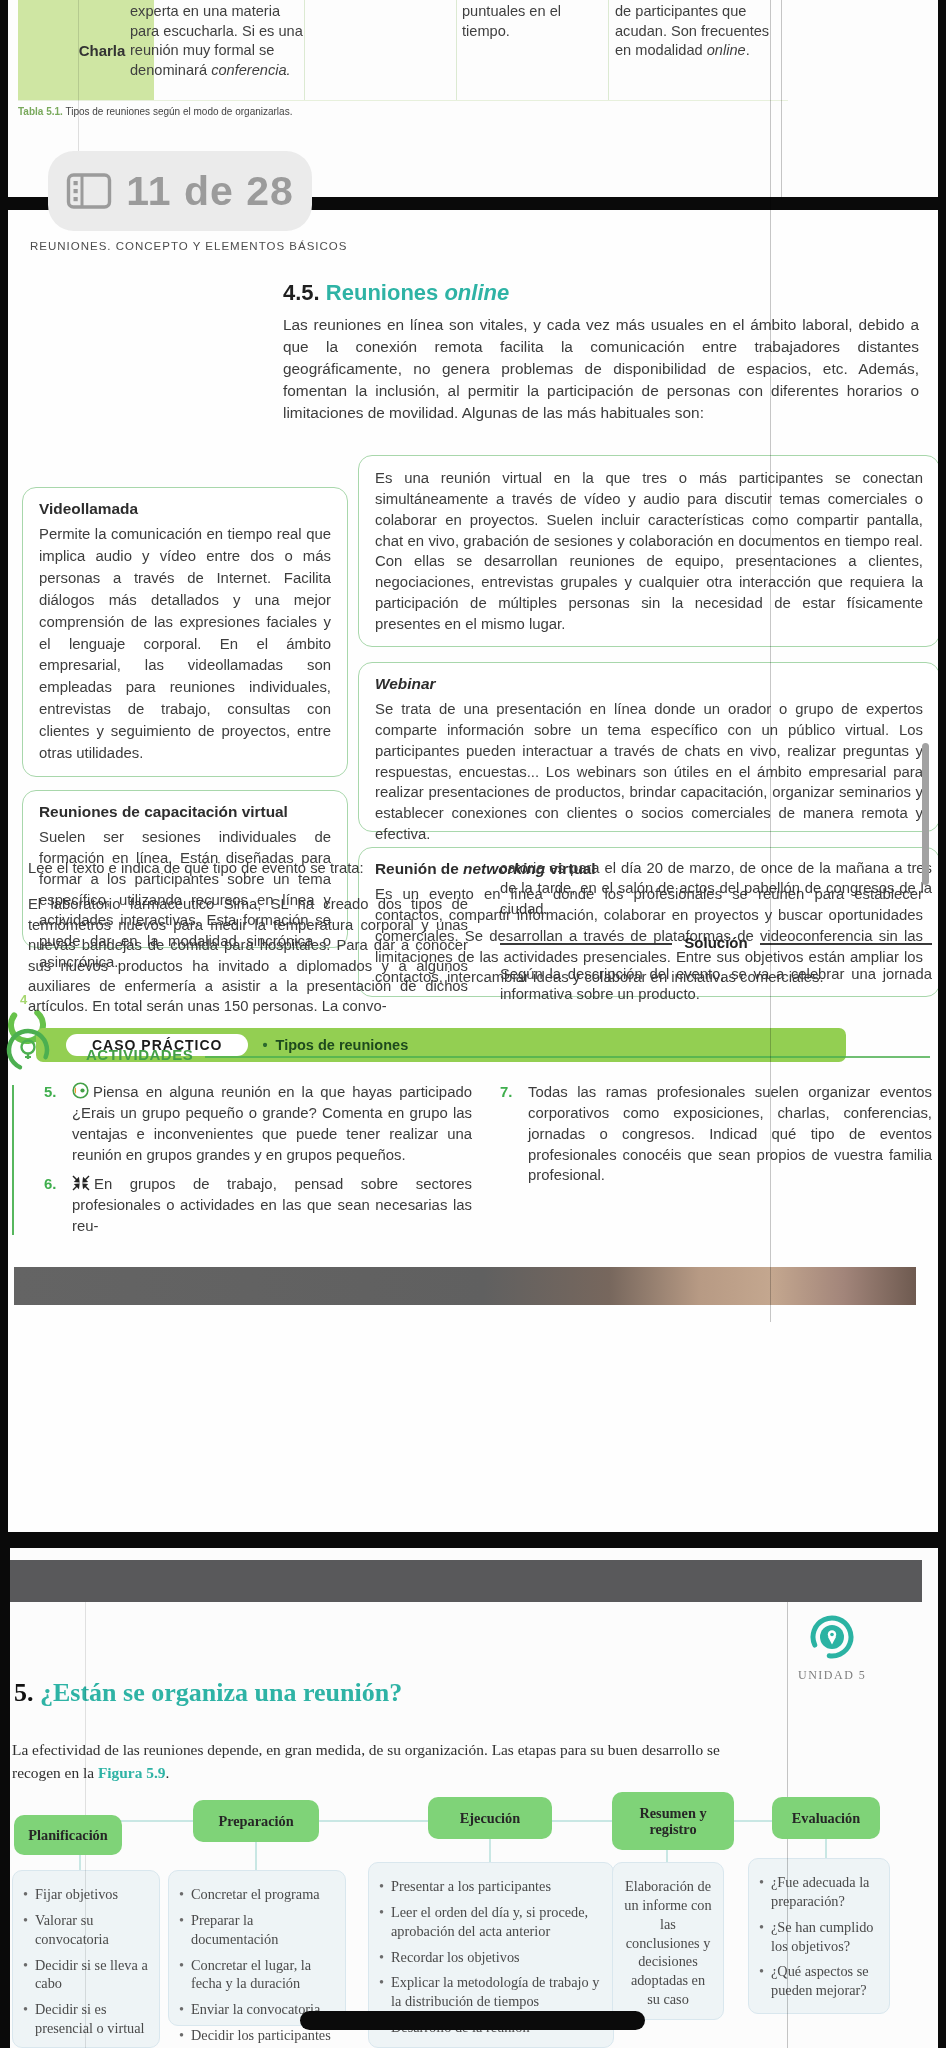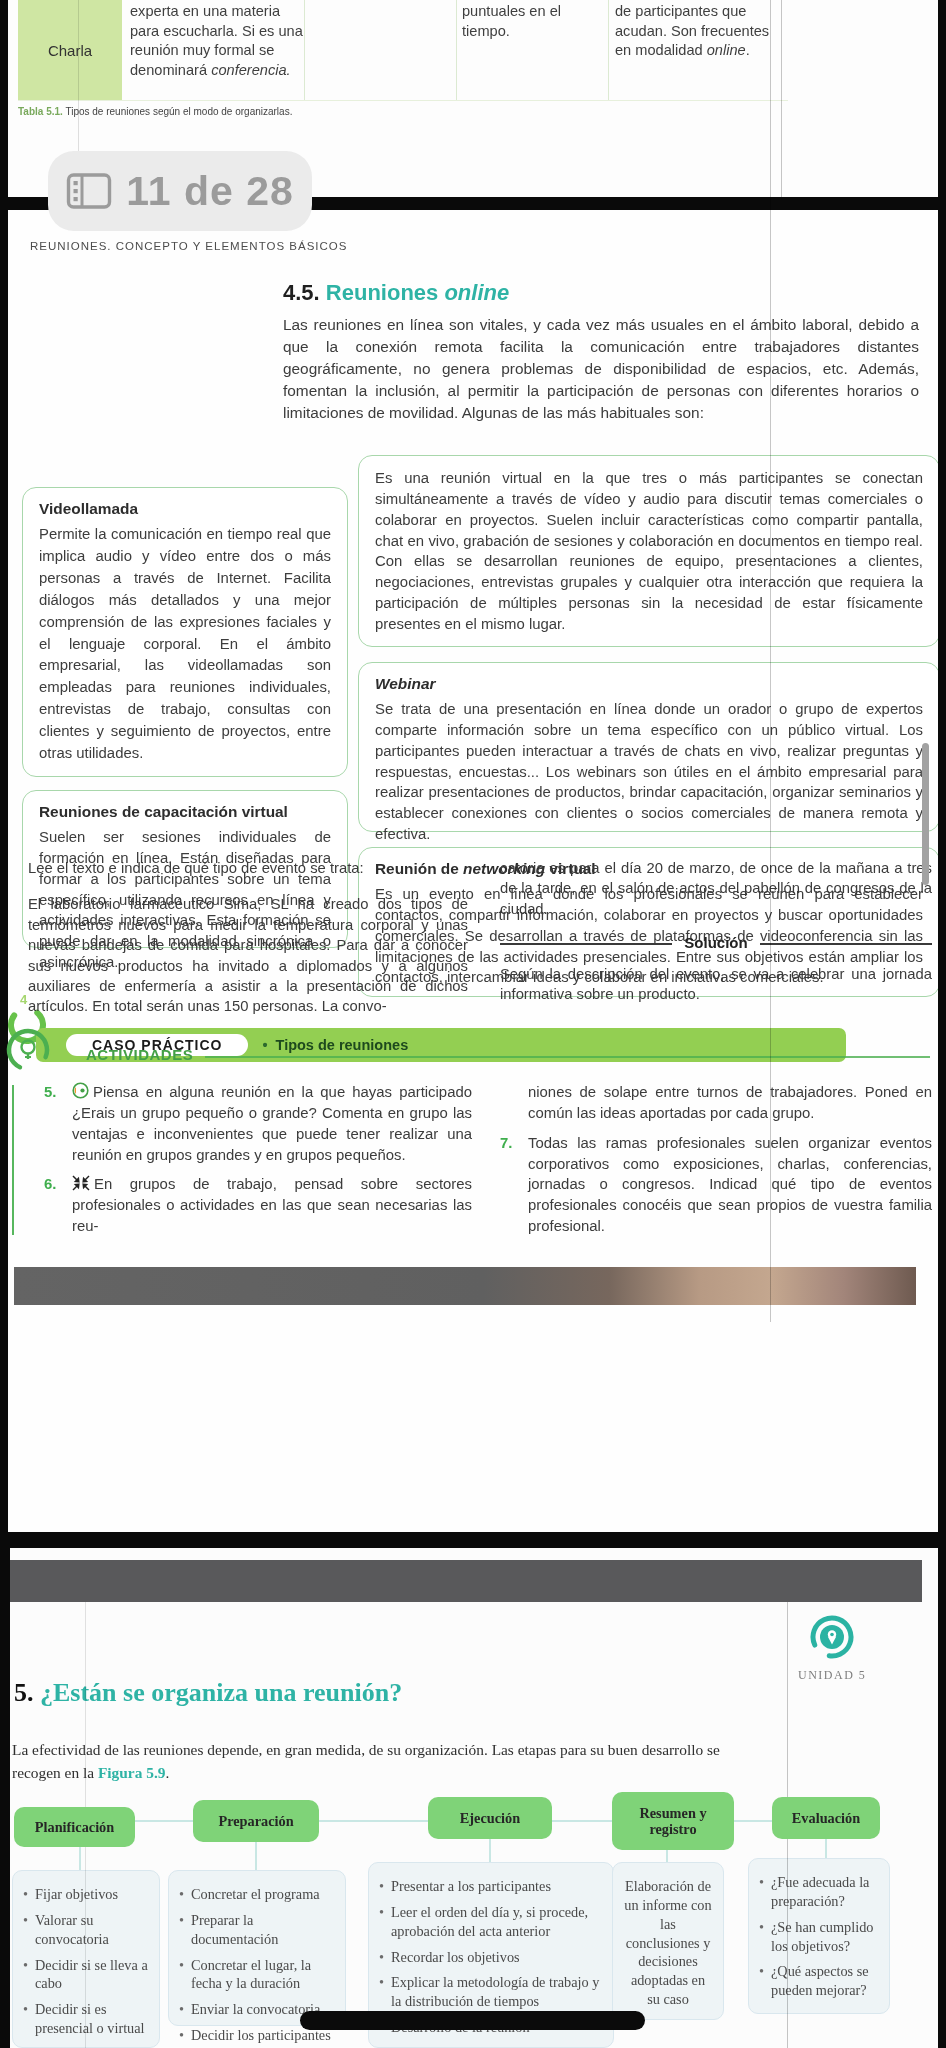--- a/index.html
+++ b/index.html
@@ -4,21 +4,21 @@
 <style>
   html,body{margin:0;padding:0;background:#000;}
   #screen{position:relative;width:946px;height:2048px;background:#0a0a0a;overflow:hidden;
           font-family:"Liberation Sans","DejaVu Sans",sans-serif;color:#3b3b3b;}
   .abs{position:absolute;}
   
   #page-top{left:8px;top:0;width:930px;height:197px;background:#fdfdfd;}
   .crease{width:1px;background:rgba(0,0,0,.22);}
   .colsep{width:1px;background:#dcead2;}
   #cell-charla{left:10px;top:0;width:104px;height:100px;background:#cfe6a3;
-               display:flex;align-items:center;justify-content:center;font-weight:normal;font-size:15px;color:#333;}
+               display:flex;align-items:center;justify-content:center;font-weight:bold;font-size:15px;color:#333;padding-left:32px;}
   .tcell{font-size:14.6px;line-height:1.34;color:#3f3f3f;}
   #tbl-caption{left:10px;top:106px;font-size:10px;color:#444;}
   #tbl-caption b{color:#79a95c;}
   #rowline{left:10px;top:100px;width:770px;height:1px;background:#e7f0dc;}
   
   #pill{left:48px;top:151px;width:264px;height:80px;background:#ebebeb;border-radius:26px;
         display:flex;align-items:center;justify-content:center;gap:14px;z-index:6;}
   #pill .lbl{font-size:41px;color:#9b9b9b;font-weight:600;letter-spacing:1px;}
   
   #page-main{left:8px;top:210px;width:930px;height:1322px;background:#fefefe;overflow:hidden;}
@@ -186,24 +186,20 @@
               <line x1="1" y1="15" x2="6" y2="10"></line>
               <path d="M6.8 9.2 L3.4 9.6 L6.4 12.6 Z"></path>
               <line x1="17" y1="15" x2="12" y2="10"></line>
               <path d="M11.2 9.2 L14.6 9.6 L11.6 12.6 Z"></path>
             </g>
           </svg><span>En grupos de trabajo, pensad sobre sectores profesionales o actividades en las que sean necesarias las reu-</span></span>
       </div>
     </div>
     <div class="abs" style="left:500px;top:1082px;width:432px;">
       <div class="act-item">
-        <span class="act-num"></span>
-        <span class="act-txt">niones de solape entre turnos de trabajadores. Poned en común las ideas aportadas por cada grupo.</span>
-      </div>
-      <div class="act-item">
         <span class="act-num">7.</span>
         <span class="act-txt">Todas las ramas profesionales suelen organizar eventos corporativos como exposiciones, charlas, conferencias, jornadas o congresos. Indicad qué tipo de eventos profesionales conocéis que sean propios de vuestra familia profesional.</span>
       </div>
     </div>
 
     <div id="photo-bar" class="abs"></div>
     <div class="abs crease" style="left:770px;top:0;height:1322px;"></div>
   </div>
 
   <div id="page-bot" class="abs">
@@ -224,21 +220,21 @@
 
     <div id="bot-intro" class="abs"><span>La efectividad de las reuniones depende, en gran medida, de su organización. Las etapas para su buen desarrollo se recogen en la </span><span class="fig">Figura 5.9</span><span>.</span></div>
 
     <div id="flow-hline" class="abs"></div>
     <div class="abs vstub" style="left:69px;top:294px;height:28px;"></div>
     <div class="abs vstub" style="left:245px;top:294px;height:28px;"></div>
     <div class="abs vstub" style="left:479px;top:291px;height:23px;"></div>
     <div class="abs vstub" style="left:656px;top:298px;height:16px;"></div>
     <div class="abs vstub" style="left:815px;top:291px;height:19px;"></div>
 
-    <div class="abs stage" style="left:4px;top:259px;width:121px;height:40px;text-align:right;">Planificación</div>
+    <div class="abs stage" style="left:4px;top:267px;width:108px;height:40px;text-align:right;">Planificación</div>
     <div class="abs stage" style="left:183px;top:252px;width:126px;height:42px;">Preparación</div>
     <div class="abs stage" style="left:418px;top:249px;width:124px;height:42px;">Ejecución</div>
     <div class="abs stage" style="left:602px;top:244px;width:110px;height:54px;padding:2px 6px;">Resumen y registro</div>
     <div class="abs stage" style="left:762px;top:249px;width:108px;height:42px;">Evaluación</div>
 
     <div class="abs flist" style="left:2px;top:322px;width:148px;height:178px;">
       <div class="it">
         <span class="b">•</span>
         <span>Fijar objetivos</span>
       </div>

